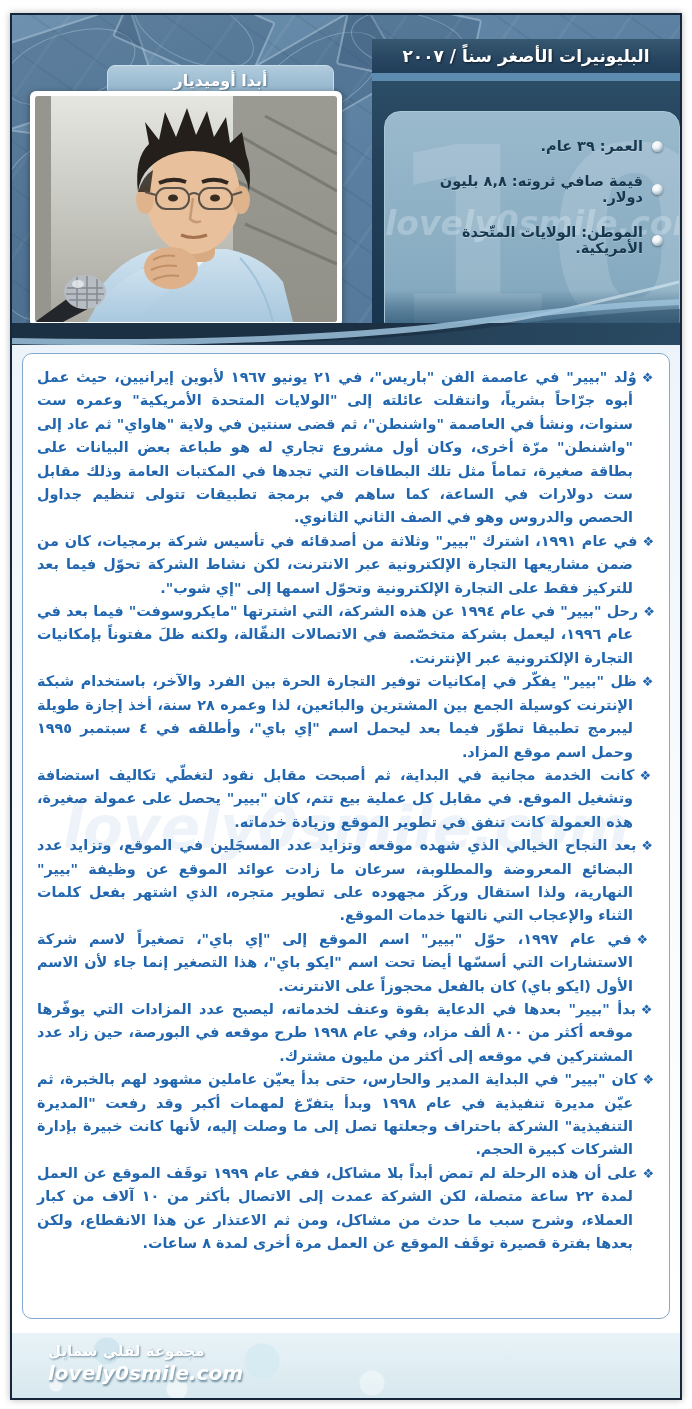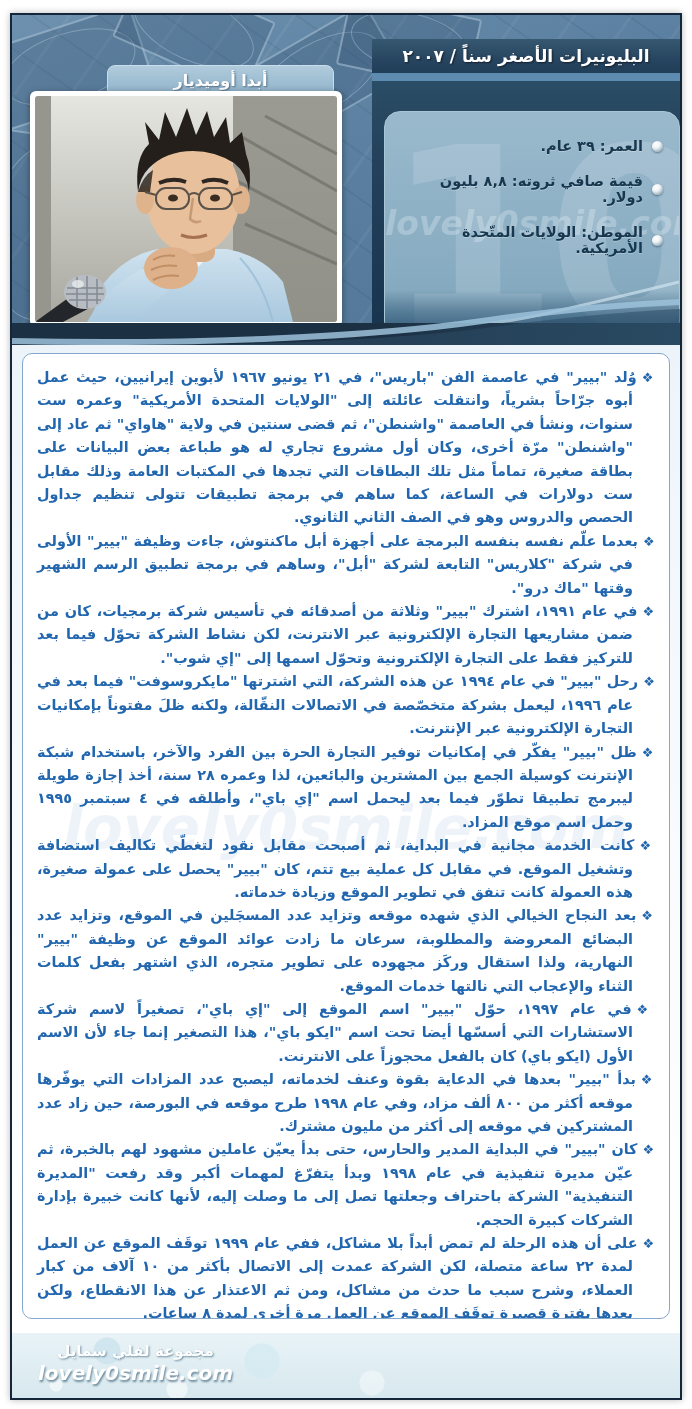--- a/index.html
+++ b/index.html
@@ -76,21 +76,21 @@
 
   
   .footer{position:absolute;left:0;top:1318px;width:668px;height:65px;
     background-image:
       radial-gradient(circle at 44px 52px, rgba(255,255,255,.6) 0 6px, rgba(255,255,255,0) 7px),
       radial-gradient(circle at 95px 18px, rgba(205,228,238,.85) 0 13px, rgba(255,255,255,0) 14px),
       radial-gradient(circle at 165px 56px, rgba(255,255,255,.55) 0 10px, rgba(255,255,255,0) 11px),
       radial-gradient(circle at 250px 28px, rgba(212,234,242,.75) 0 17px, rgba(255,255,255,0) 18px),
       radial-gradient(circle at 360px 50px, rgba(255,255,255,.4) 0 12px, rgba(255,255,255,0) 13px),
       linear-gradient(180deg,#e9f3f7 0%,#d7e8ee 100%);}
-  .logo{position:absolute;left:26px;top:9px;text-align:center;color:#fff;line-height:1.25;}
+  .logo{position:absolute;left:36px;top:9px;text-align:left;color:#fff;line-height:1.25;}
   .logo-ar{font-size:15px;font-weight:bold;direction:rtl;text-shadow:1px 1px 2px rgba(105,135,155,.95);}
   .logo-en{font-size:20px;font-weight:bold;font-style:italic;text-shadow:1px 2px 2px rgba(105,135,155,.95);}
 </style>
 </head>
 <body>
 
 <div class="frame">
 
   <div class="header">
     <div class="money">
@@ -213,21 +213,20 @@
       <path d="M0,42 C180,46 360,38 470,22 C560,9 620,5 668,3" stroke="#9cc2da" stroke-width="6" fill="none" opacity=".85"></path>
       <path d="M0,46 C180,50 380,42 480,28 C570,16 630,12 668,10 L668,46 Z" fill="#2b4d66" opacity=".55"></path>
     </svg>
   </div>
 
   <div class="body-sec">
     <div class="text-box">
       <div class="box-wm">lovely0smile.com</div>
 
       <p class="para"><span class="bullet">❖</span><span>وُلد "بيير" في عاصمة الفن "باريس"، في ٢١ يونيو ١٩٦٧ لأبوين إيرانيين، حيث عمل أبوه جرّاحاً بشرياً، وانتقلت عائلته إلى "الولايات المتحدة الأمريكية" وعمره ست سنوات، ونشأ في العاصمة "واشنطن"، ثم قضى سنتين في ولاية "هاواي" ثم عاد إلى "واشنطن" مرّة أخرى، وكان أول مشروع تجاري له هو طباعة بعض البيانات على بطاقة صغيرة، تماماً مثل تلك البطاقات التي تجدها في المكتبات العامة وذلك مقابل ست دولارات في الساعة، كما ساهم في برمجة تطبيقات تتولى تنظيم جداول الحصص والدروس وهو في الصف الثاني الثانوي.</span></p>
-      <p class="para"><span class="bullet">❖</span><span>بعدما علّم نفسه بنفسه البرمجة على أجهزة أبل ماكنتوش، جاءت وظيفة "بيير" الأولى في شركة "كلاريس" التابعة لشركة "أبل"، وساهم في برمجة تطبيق الرسم الشهير وقتها "ماك درو".</span></p>
       <p class="para"><span class="bullet">❖</span><span>في عام ١٩٩١، اشترك "بيير" وثلاثة من أصدقائه في تأسيس شركة برمجيات، كان من ضمن مشاريعها التجارة الإلكترونية عبر الانترنت، لكن نشاط الشركة تحوّل فيما بعد للتركيز فقط على التجارة الإلكترونية وتحوّل اسمها إلى "إي شوب".</span></p>
       <p class="para"><span class="bullet">❖</span><span>رحل "بيير" في عام ١٩٩٤ عن هذه الشركة، التي اشترتها "مايكروسوفت" فيما بعد في عام ١٩٩٦، ليعمل بشركة متخصّصة في الاتصالات النقّالة، ولكنه ظلَ مفتوناً بإمكانيات التجارة الإلكترونية عبر الإنترنت.</span></p>
       <p class="para"><span class="bullet">❖</span><span>ظل "بيير" يفكّر في إمكانيات توفير التجارة الحرة بين الفرد والآخر، باستخدام شبكة الإنترنت كوسيلة الجمع بين المشترين والبائعين، لذا وعمره ٢٨ سنة، أخذ إجازة طويلة ليبرمج تطبيقا تطوّر فيما بعد ليحمل اسم "إي باي"، وأطلقه في ٤ سبتمبر ١٩٩٥ وحمل اسم موقع المزاد.</span></p>
       <p class="para"><span class="bullet">❖</span><span>كانت الخدمة مجانية في البداية، ثم أصبحت مقابل نقود لتغطّي تكاليف استضافة وتشغيل الموقع. في مقابل كل عملية بيع تتم، كان "بيير" يحصل على عمولة صغيرة، هذه العمولة كانت تنفق في تطوير الموقع وزيادة خدماته.</span></p>
       <p class="para"><span class="bullet">❖</span><span>بعد النجاح الخيالي الذي شهده موقعه وتزايد عدد المسجَلين في الموقع، وتزايد عدد البضائع المعروضة والمطلوبة، سرعان ما زادت عوائد الموقع عن وظيفة "بيير" النهارية، ولذا استقال وركَز مجهوده على تطوير متجره، الذي اشتهر بفعل كلمات الثناء والإعجاب التي نالتها خدمات الموقع.</span></p>
       <p class="para"><span class="bullet">❖</span><span>في عام ١٩٩٧، حوّل "بيير" اسم الموقع إلى "إي باي"، تصغيراً لاسم شركة الاستشارات التي أسسّها أيضا تحت اسم "ايكو باي"، هذا التصغير إنما جاء لأن الاسم الأول (ايكو باي) كان بالفعل محجوزاً على الانترنت.</span></p>
       <p class="para"><span class="bullet">❖</span><span>بدأ "بيير" بعدها في الدعاية بقوة وعنف لخدماته، ليصبح عدد المزادات التي يوفّرها موقعه أكثر من ٨٠٠ ألف مزاد، وفي عام ١٩٩٨ طرح موقعه في البورصة، حين زاد عدد المشتركين في موقعه إلى أكثر من مليون مشترك.</span></p>
       <p class="para"><span class="bullet">❖</span><span>كان "بيير" في البداية المدير والحارس، حتى بدأ يعيّن عاملين مشهود لهم بالخبرة، ثم عيّن مديرة تنفيذية في عام ١٩٩٨ وبدأ يتفرّغ لمهمات أكبر وقد رفعت "المديرة التنفيذية" الشركة باحتراف وجعلتها تصل إلى ما وصلت إليه، لأنها كانت خبيرة بإدارة الشركات كبيرة الحجم.</span></p>
       <p class="para"><span class="bullet">❖</span><span>على أن هذه الرحلة لم تمض أبداً بلا مشاكل، ففي عام ١٩٩٩ توقَف الموقع عن العمل لمدة ٢٢ ساعة متصلة، لكن الشركة عمدت إلى الاتصال بأكثر من ١٠ آلاف من كبار العملاء، وشرح سبب ما حدث من مشاكل، ومن ثم الاعتذار عن هذا الانقطاع، ولكن بعدها بفترة قصيرة توقَف الموقع عن العمل مرة أخرى لمدة ٨ ساعات.</span></p>
 

